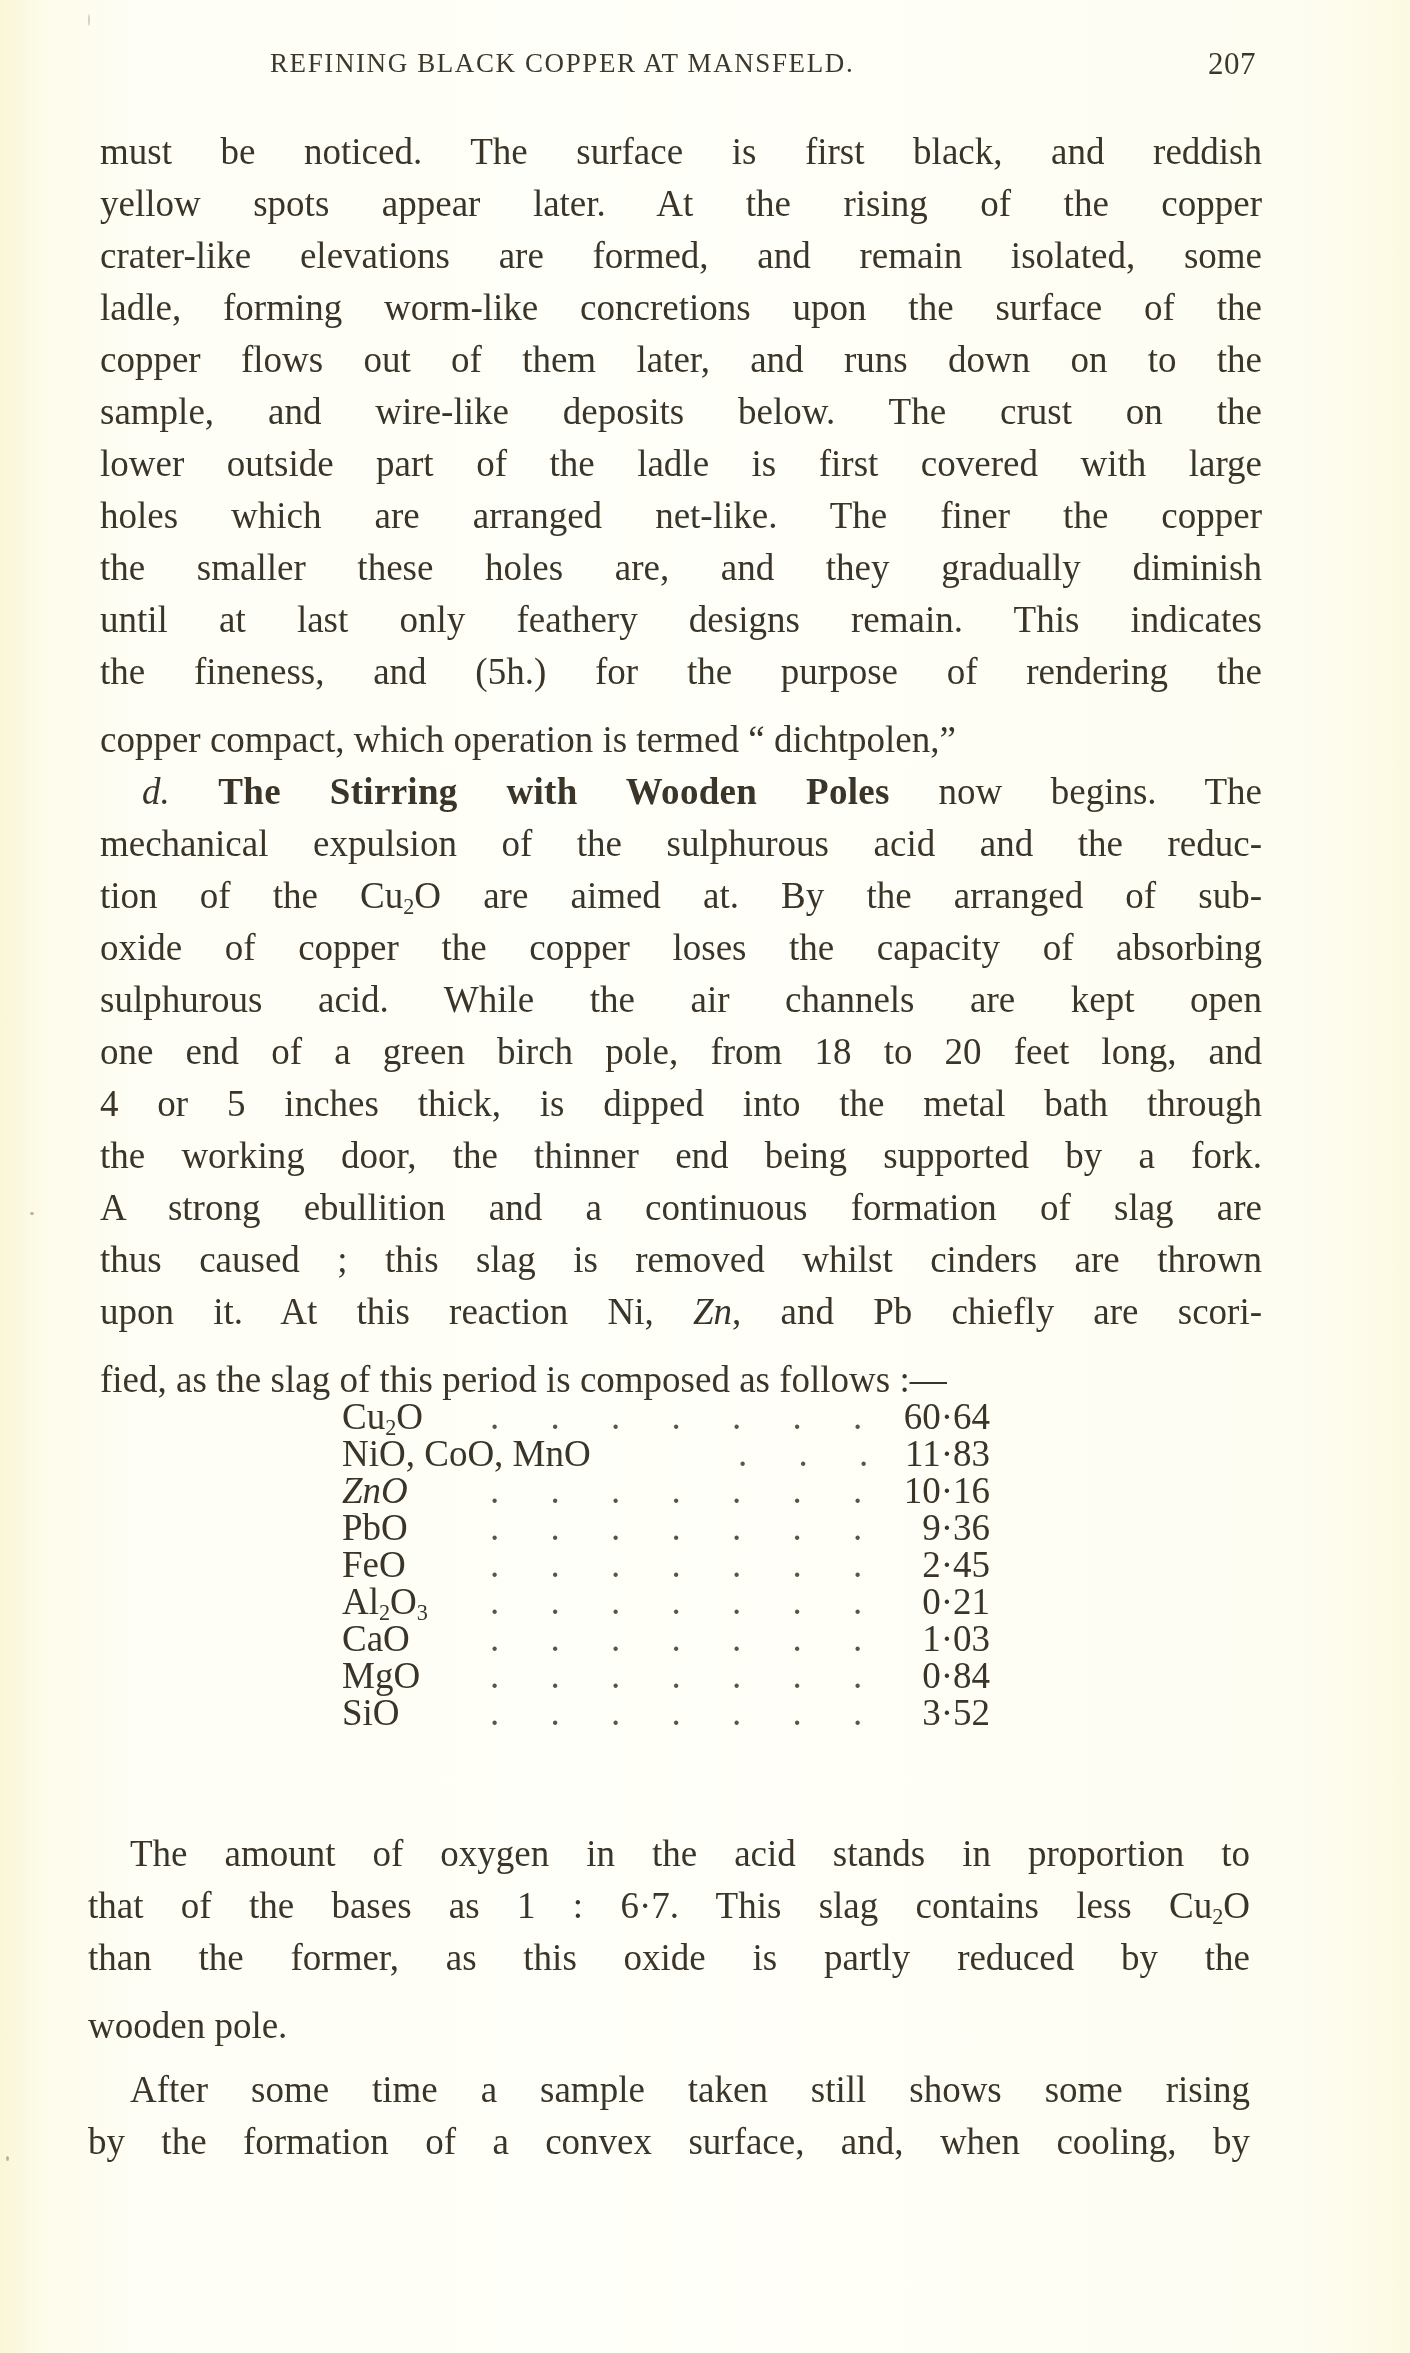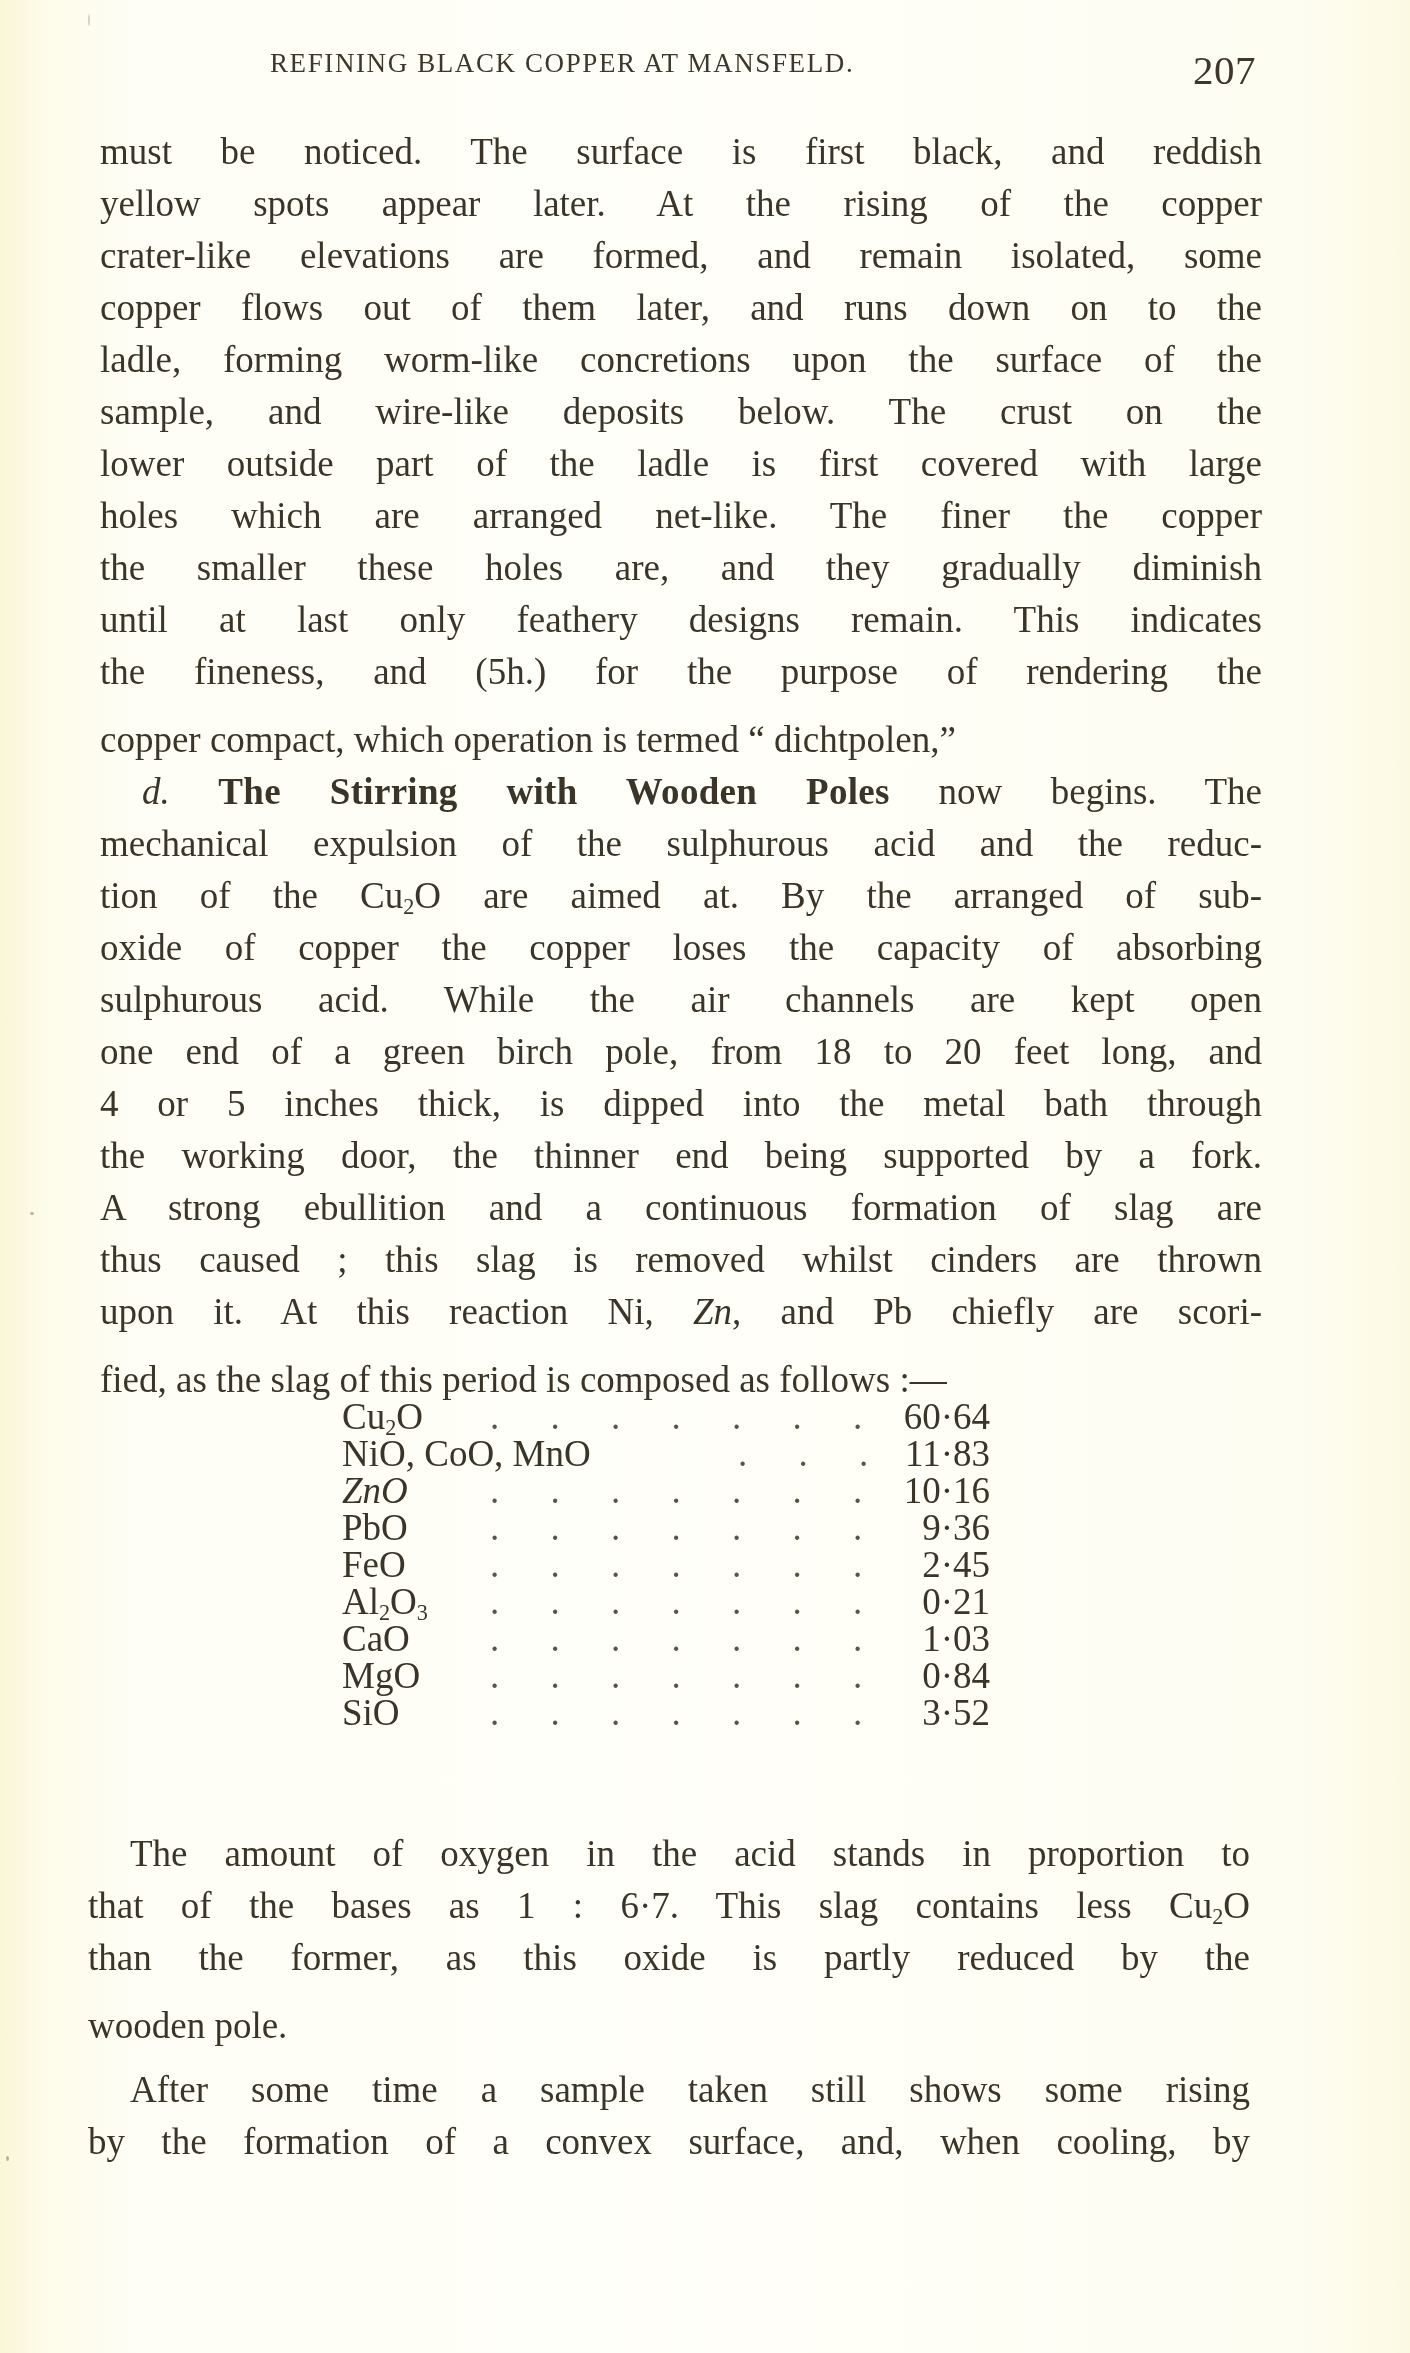--- a/index.html
+++ b/index.html
@@ -19,21 +19,21 @@
     position: absolute;
     top: 48px;
     left: 270px;
     width: 986px;
     height: 40px;
     font-size: 27px;
     letter-spacing: 1.6px;
     color: #3d382b;
   }
   .running-head .title { position: absolute; left: 0; top: 0; white-space: nowrap; }
-  .running-head .folio { position: absolute; right: 0; top: -2px; font-size: 41px; letter-spacing: 0.5px; }
+  .running-head .folio { position: absolute; right: 0; top: -2px; font-size: 31px; letter-spacing: 0.5px; }
 
   .body-text {
     position: absolute;
     left: 100px;
     top: 126px;
     width: 1162px;
     font-size: 37px;
     line-height: 52px;
     text-align: justify;
     text-align-last: auto;
@@ -87,22 +87,22 @@
   <div class="running-head">
     <span class="title">REFINING BLACK COPPER AT MANSFELD.</span>
     <span class="folio">207</span>
   </div>
 
   <div class="body-text">
     <div class="para">
       <span class="line">must be noticed.  The surface is first black, and reddish</span>
       <span class="line">yellow spots appear later.  At the rising of the copper</span>
       <span class="line">crater-like elevations are formed, and remain isolated, some</span>
+      <span class="line">ladle, forming worm-like concretions upon the surface of the</span>
       <span class="line">copper flows out of them later, and runs down on to the</span>
-      <span class="line">ladle, forming worm-like concretions upon the surface of the</span>
       <span class="line">sample, and wire-like deposits below.  The crust on the</span>
       <span class="line">lower outside part of the ladle is first covered with large</span>
       <span class="line">holes which are arranged net-like.  The finer the copper</span>
       <span class="line">the smaller these holes are, and they gradually diminish</span>
       <span class="line">until at last only feathery designs remain.  This indicates</span>
       <span class="line">the fineness, and (5h.) for the purpose of rendering the</span>
       <span class="line last">copper compact, which operation is termed “ dichtpolen,”</span>
     </div>
 
     <div class="para">

